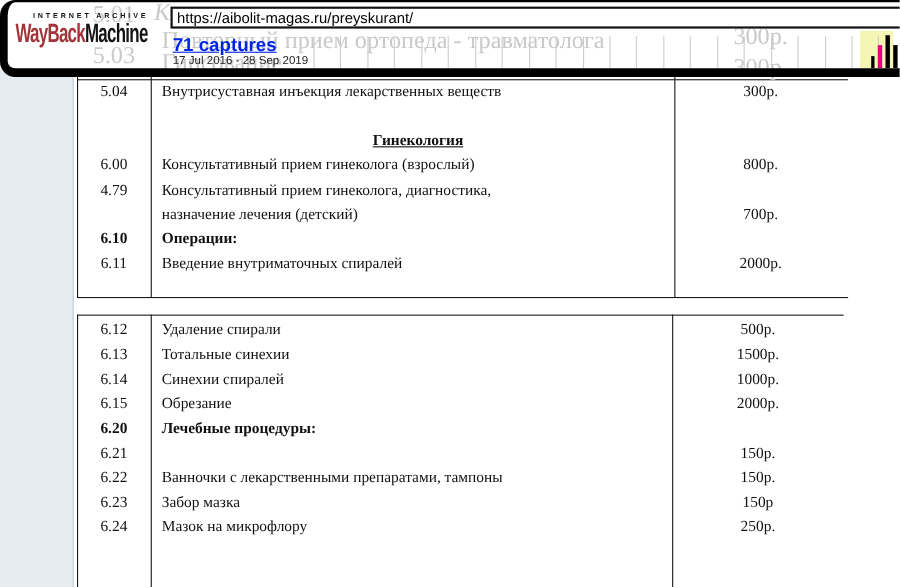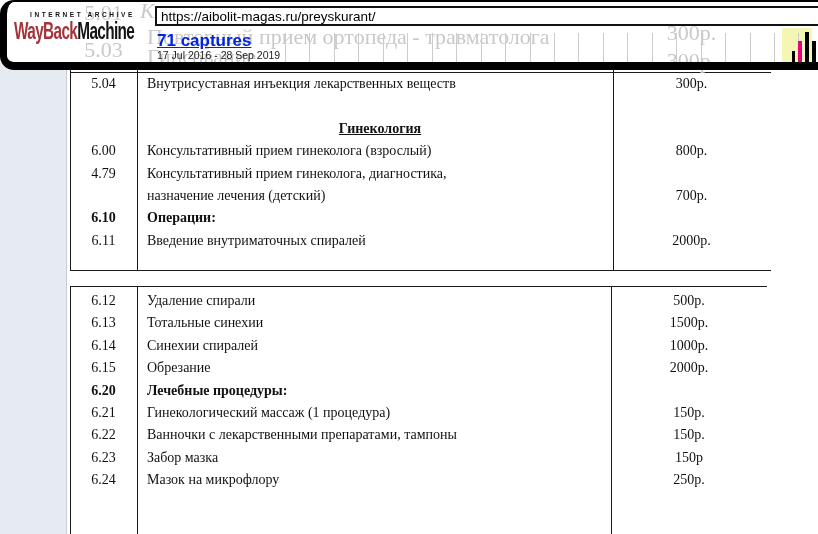--- a/index.html
+++ b/index.html
@@ -115,21 +115,20 @@
         <span class="num">6.15</span>
         <span class="desc">Обрезание</span>
         <span class="price">2000р.</span>
       </div>
       <div class="tline b">
         <span class="num">6.20</span>
         <span class="desc">Лечебные процедуры:</span>
       </div>
       <div class="tline">
         <span class="num">6.21</span>
-        <span class="desc">Гинекологический массаж  (1 процедура)</span>
         <span class="price">150р.</span>
       </div>
       <div class="tline">
         <span class="num">6.22</span>
         <span class="desc">Ванночки с лекарственными препаратами, тампоны</span>
         <span class="price">150р.</span>
       </div>
       <div class="tline">
         <span class="num">6.23</span>
         <span class="desc">Забор мазка</span>

